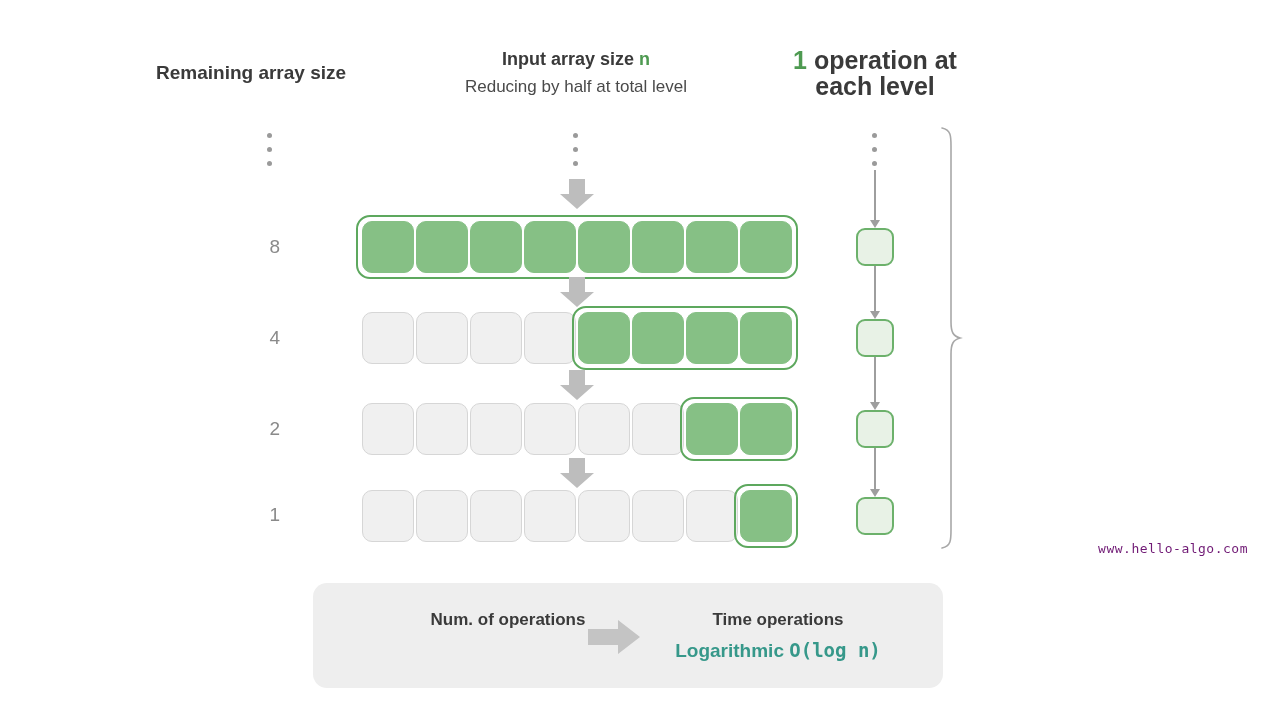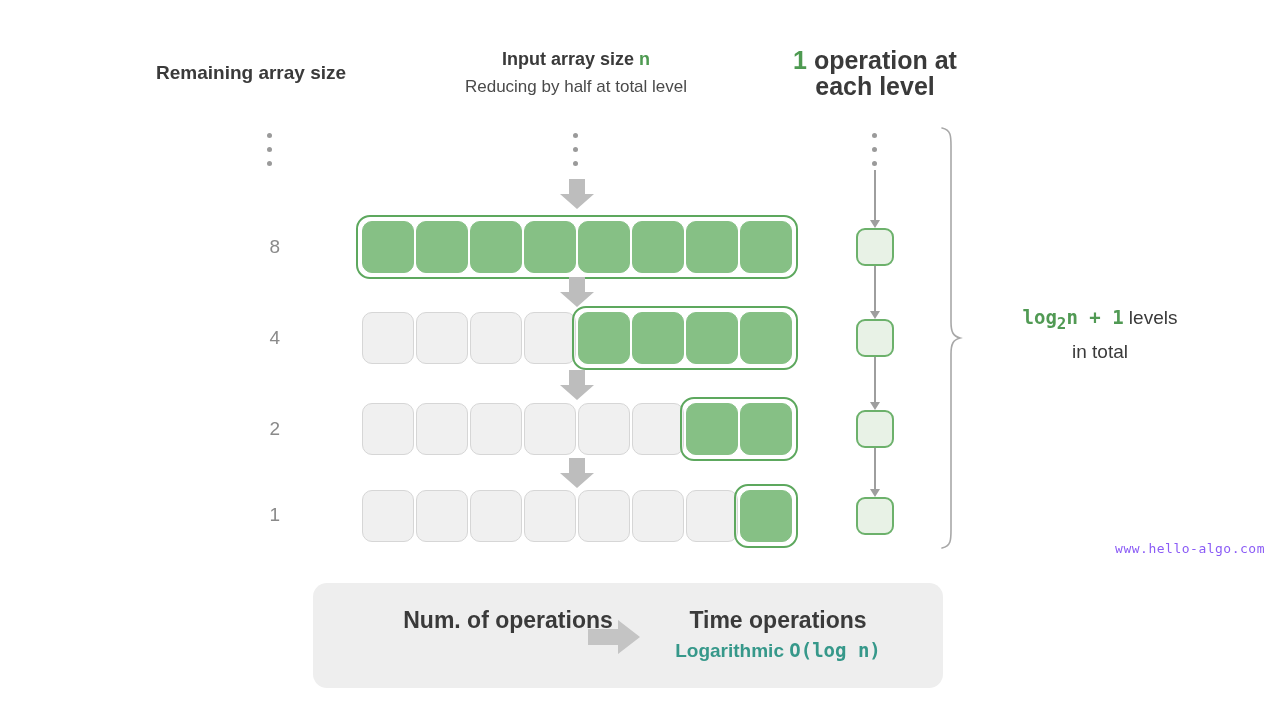--- a/index.html
+++ b/index.html
@@ -96,30 +96,30 @@
     text-align:center;font-size:19px;line-height:28px;color:#3a3a3a;
   }
   .mono{font-family:"DejaVu Sans Mono", monospace;font-weight:bold;}
 
   
   .panel{
     position:absolute;left:313px;top:583px;width:630px;height:105px;
     background:#eeeeee;border-radius:14px;
   }
   .panel .col{position:absolute;text-align:center;}
-  .panel .t1{font-size:23px;font-weight:bold;color:#3a3a3a;line-height:26px;white-space:nowrap;}
+  .panel .t1{font-size:17px;font-weight:bold;color:#3a3a3a;line-height:26px;white-space:nowrap;}
   .panel .t2{font-size:19px;line-height:34px;white-space:nowrap;}
   .teal{color:#36988a;}
   .parrow{position:absolute;left:588px;top:620px;width:52px;height:34px;}
 
   
   .wm{
-    position:absolute;right:15px;bottom:16px;
+    position:absolute;right:32px;bottom:16px;
     font-family:"DejaVu Sans Mono", monospace;
-    font-size:13px;color:#8b5cf6;letter-spacing:0.5px;margin-left:40px;
+    font-size:13px;color:#701a75;letter-spacing:0.5px;margin-left:40px;
   }
 </style>
 </head>
 <body>
 
 <div id="stage">
 
   <div class="abs hd-left">Remaining array size</div>
 
   <div class="abs hd-mid">
@@ -219,26 +219,20 @@
       <div class="opbox" style="left: 856px; top: 410px;"></div>
       <div class="opline" style="left: 874.2px; top: 448px; height: 41px;"></div>
       <div class="optip" style="left: 870px; top: 489px;"></div>
       <div class="opbox" style="left: 856px; top: 497px;"></div>
     </div>
 
   <svg class="abs" style="left:938px;top:126px;" width="26" height="424" viewBox="0 0 26 424">
     <path d="M4,2 C13,4 13,10 13,20 L13,196 C13,206 15,210 22,212 C15,214 13,218 13,228 L13,404 C13,414 13,420 4,422" fill="none" stroke="#a8a8a8" stroke-width="1.6" stroke-linecap="round"></path>
   </svg>
 
-  <div class="bracetext">
-    <div>
-      <span class="mono grn2"><span>log</span><sub>2</sub><span>n + 1</span></span><span> levels</span>
-    </div>
-    <div>in total</div>
-  </div>
 
   <div class="panel">
     <div class="col" style="left:40px;top:24px;width:310px;">
       <div class="t1">Num. of operations</div>
     </div>
     <div class="col" style="left:320px;top:24px;width:290px;">
       <div class="t1">Time operations</div>
       <div class="t2 teal"><b>Logarithmic</b> <span class="mono">O(log n)</span></div>
     </div>
   </div>

